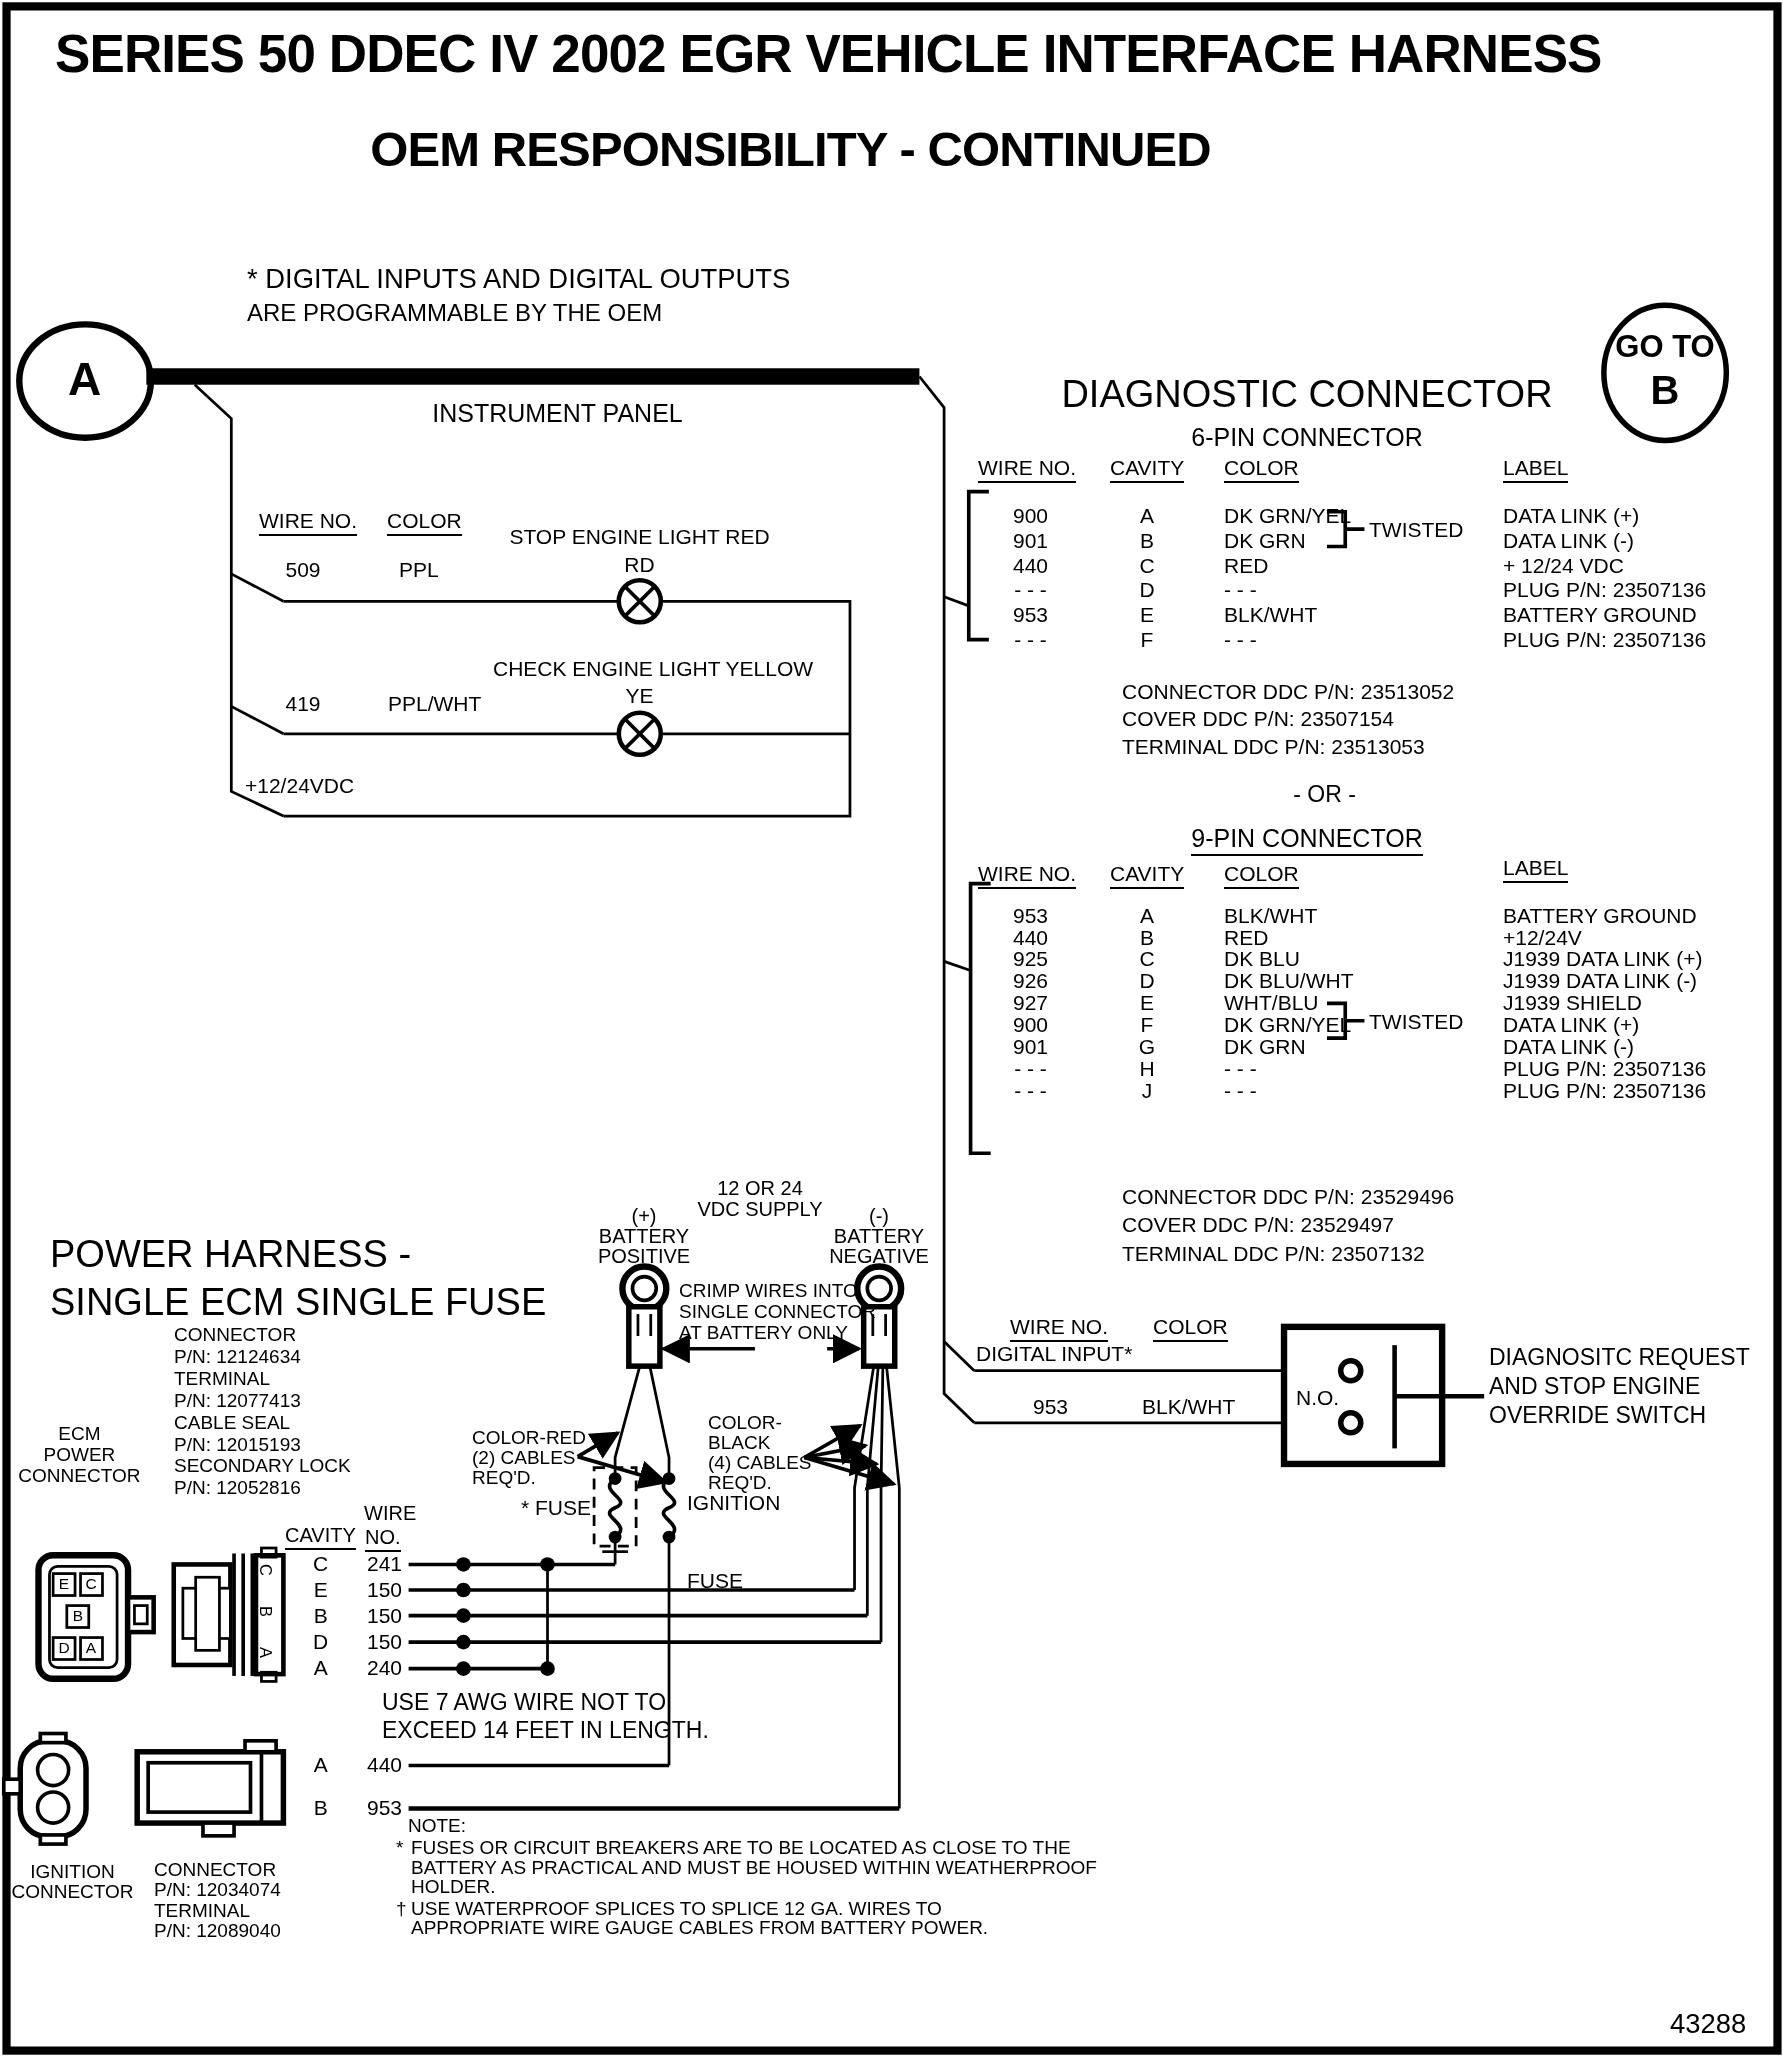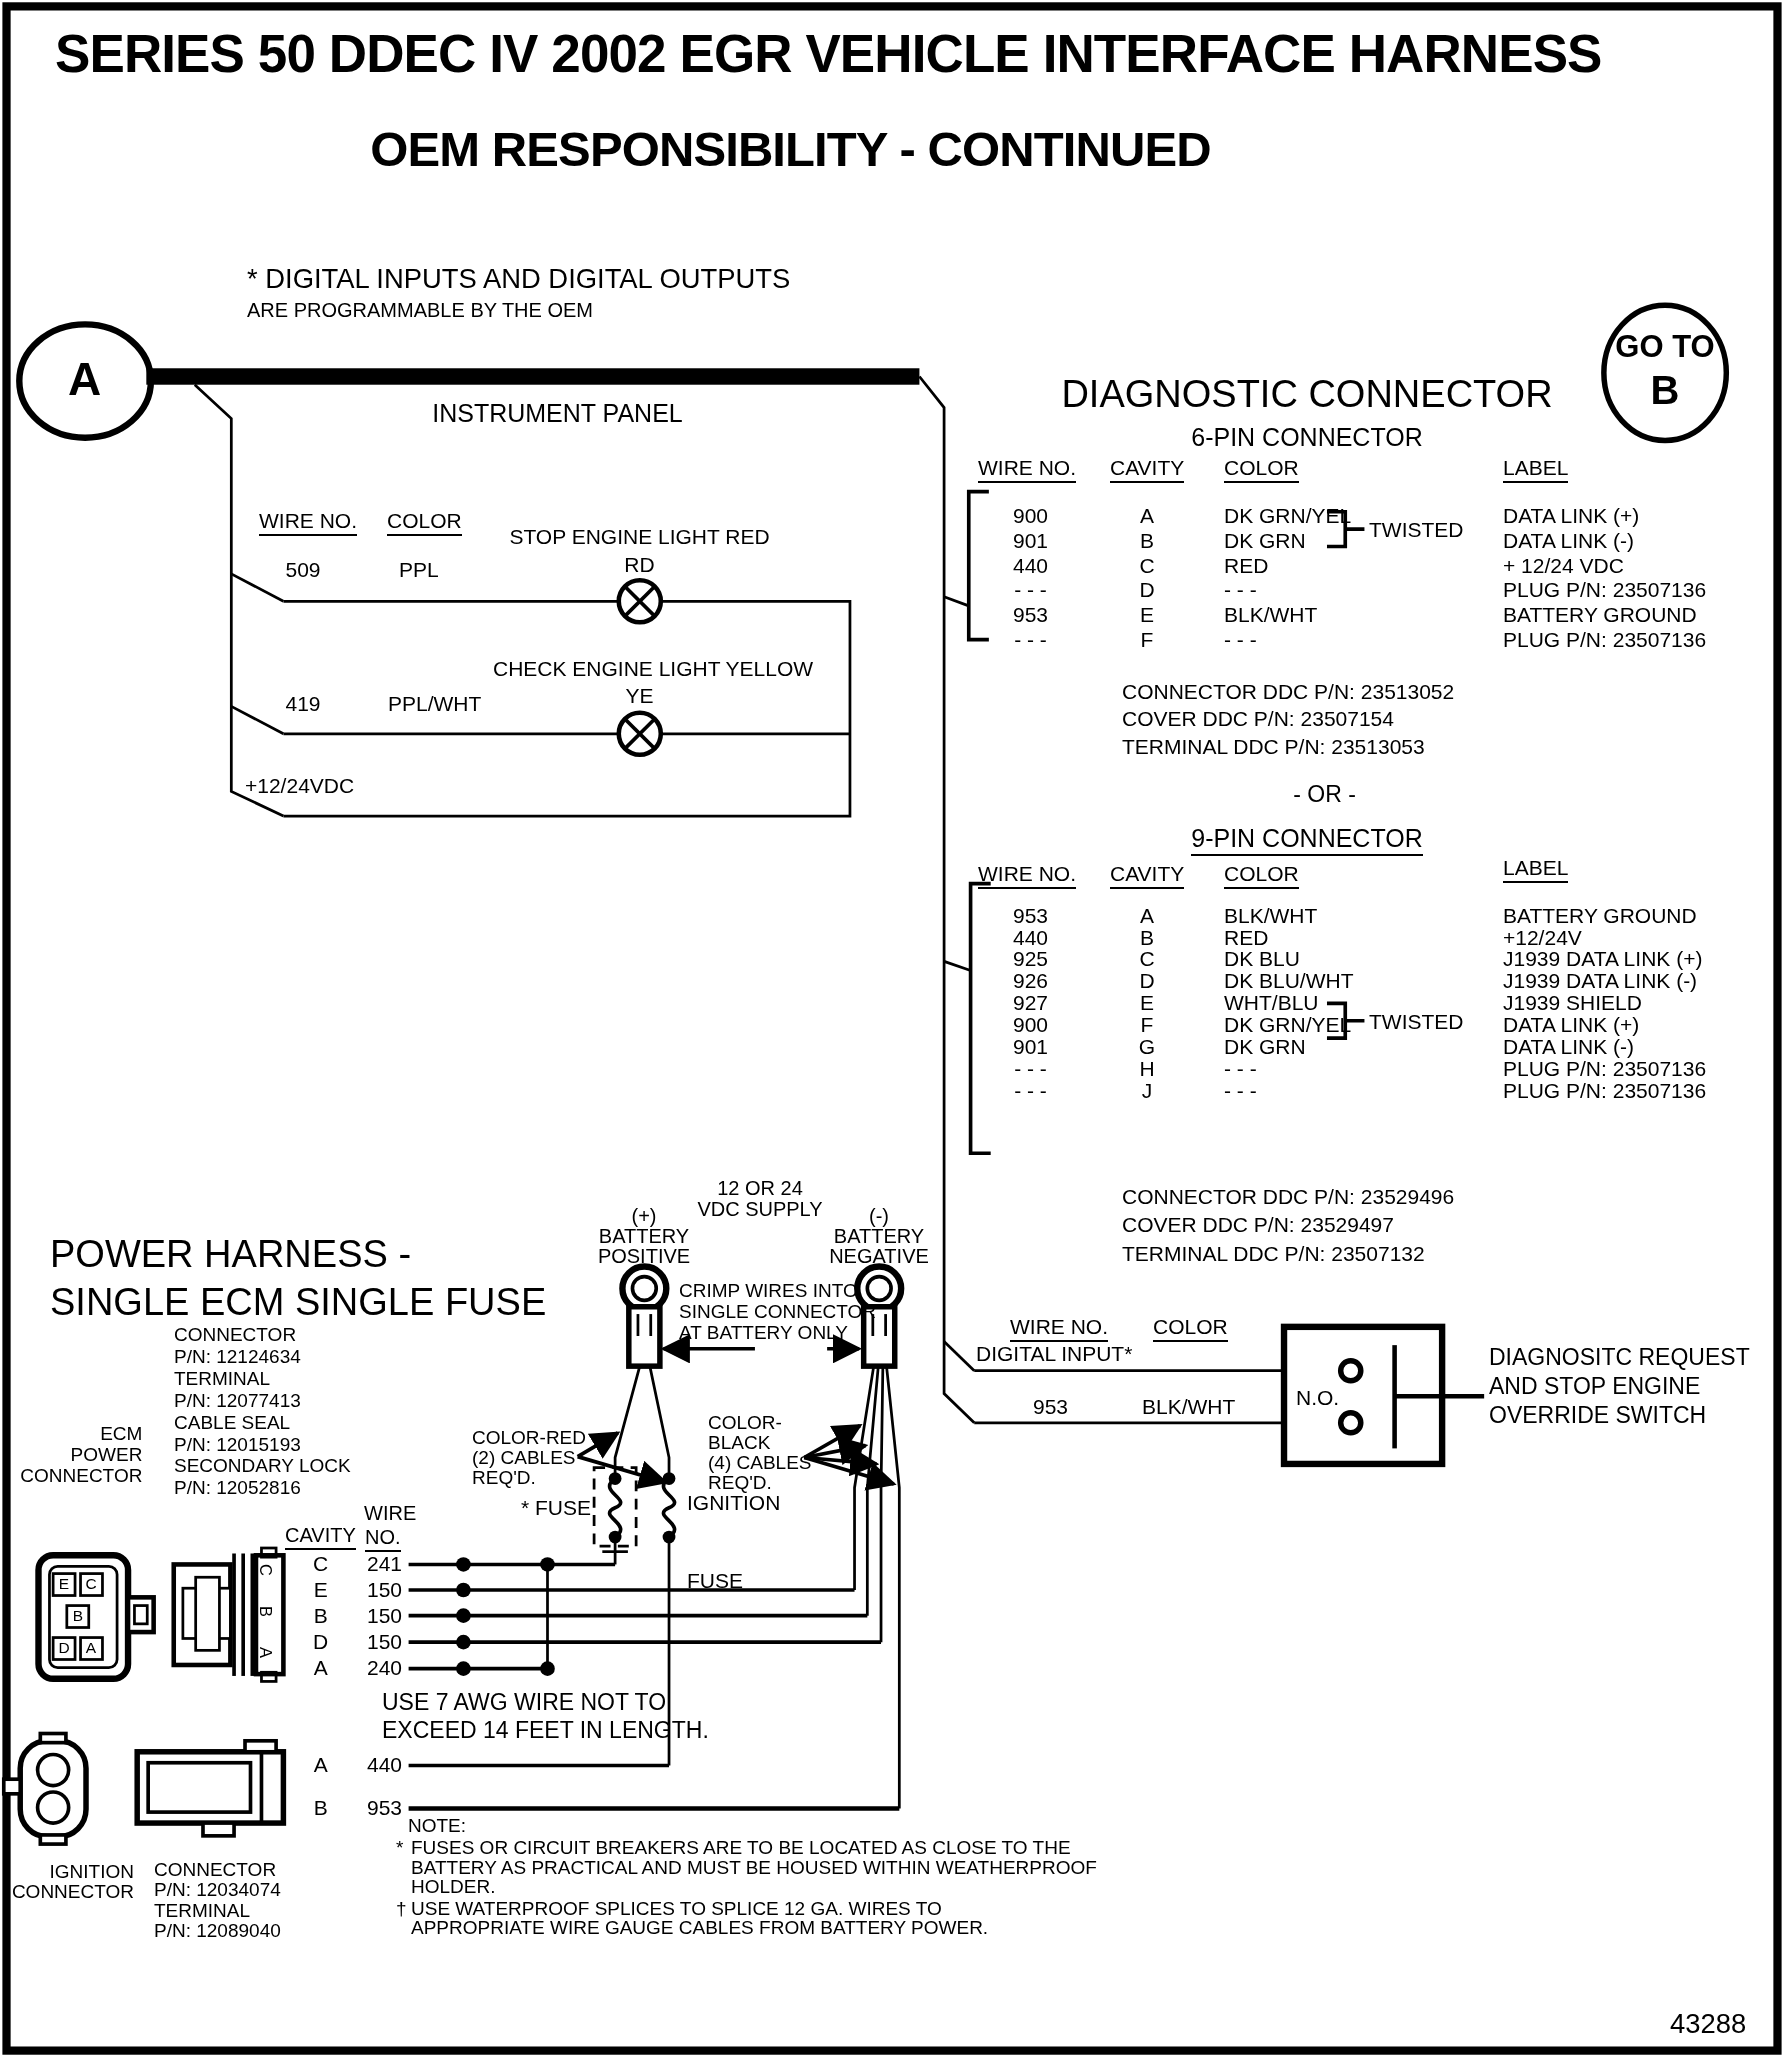--- a/index.html
+++ b/index.html
@@ -6,21 +6,21 @@
   #page{position:relative;width:1784px;height:2057px;background:#ffffff;
         font-family:"Liberation Sans",sans-serif;color:#000;overflow:hidden;}
   svg{position:absolute;left:0;top:0;}
   .t{position:absolute;white-space:nowrap;color:#000;line-height:1.05;}
   .c{text-align:center;}
   .r{text-align:right;}
   .b{font-weight:bold;}
   .u{border-bottom:2.7px solid #000;padding-bottom:1.8px;}
   .f22{font-size:20px;}
   .f23{font-size:21px;}
-  .f21{font-size:19px;text-align:right;}
+  .f21{font-size:19px;}
   .f25{font-size:23px;}
   .rot{transform:rotate(90deg);transform-origin:left top;}
 </style>
 </head>
 <body>
 
 <div id="page">
 
   <svg width="1784" height="2057" viewBox="0 0 1952 2251">
     <defs>
@@ -179,21 +179,21 @@
       <line x1="286" y1="1917" x2="286" y2="1995" stroke="#000" stroke-width="4"></line>
       <rect x="268" y="1905" width="34" height="12" fill="#fff" stroke="#000" stroke-width="4"></rect>
       <rect x="222" y="1995" width="34" height="14" fill="#fff" stroke="#000" stroke-width="4"></rect>
     </g>
   </svg>
 
   <div class="t b" style="left:55px;top:25.6px;width:1471px;text-align:center;font-size:53px;letter-spacing:-0.9px;">SERIES 50 DDEC IV 2002 EGR VEHICLE INTERFACE HARNESS</div>
   <div class="t" style="left:247px;top:265px;font-size:27.4px;">* DIGITAL INPUTS AND DIGITAL OUTPUTS</div>
 
   <div class="t b" style="left:55px;top:124px;width:1471px;text-align:center;font-size:49px;letter-spacing:-0.9px;">OEM RESPONSIBILITY - CONTINUED</div>
-  <div class="t" style="left:247px;top:300px;font-size:20px;">ARE PROGRAMMABLE BY THE OEM</div>
+  <div class="t" style="left:247px;top:300px;font-size:24px;">ARE PROGRAMMABLE BY THE OEM</div>
 
   <div class="t b c" style="left:39px;top:355px;width:91px;font-size:46px;">A</div>
   <div class="t b c" style="left:1592px;top:331px;width:146px;font-size:31px;">GO TO</div>
   <div class="t b c" style="left:1592px;top:369px;width:146px;font-size:40px;">B</div>
 
   <div class="t c" style="left:361px;top:400px;width:393px;font-size:25px;">INSTRUMENT PANEL</div>
   <div class="t f23" style="left:259px;top:510px;"><span class="u">WIRE NO.</span></div>
   <div class="t f23" style="left:387px;top:510px;"><span class="u">COLOR</span></div>
   <div class="t f23 c" style="left:274px;top:559px;width:58px;">509</div>
   <div class="t f23" style="left:399px;top:559px;">PPL</div>

